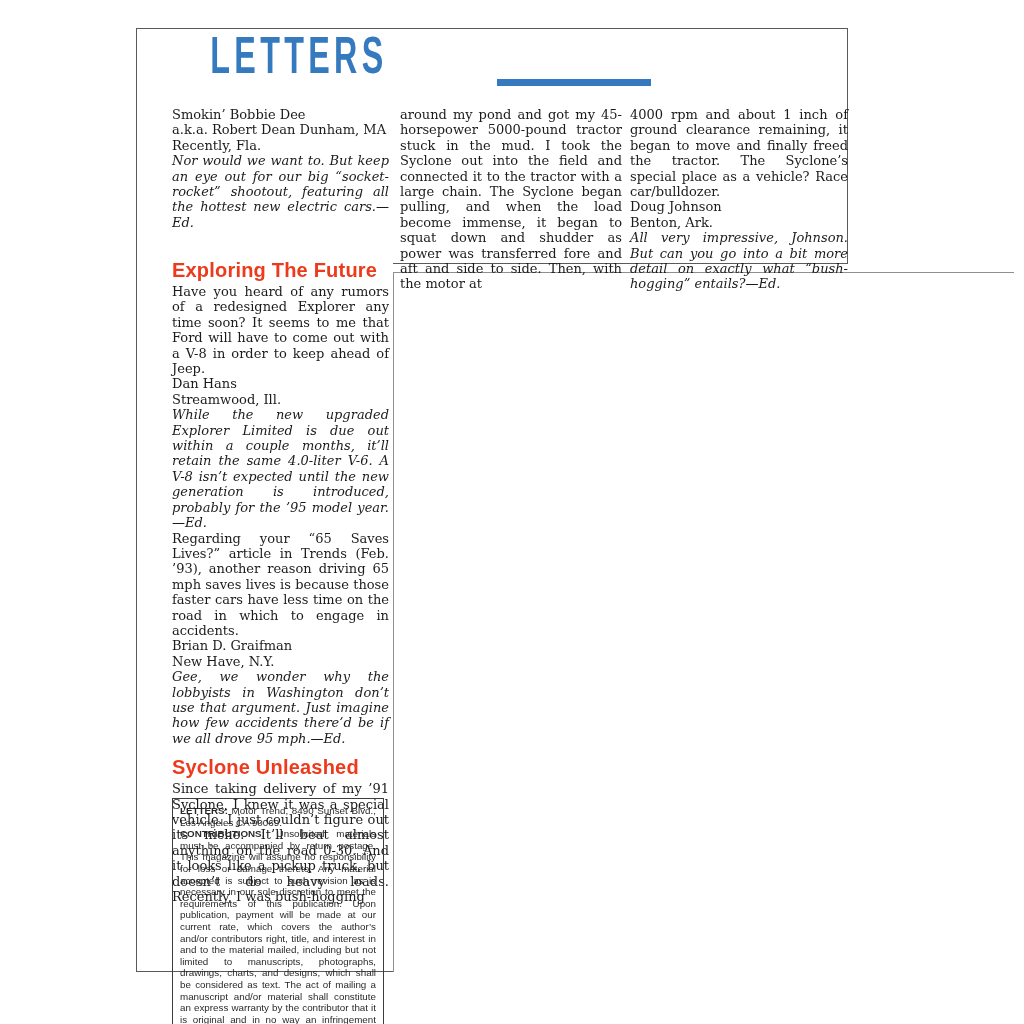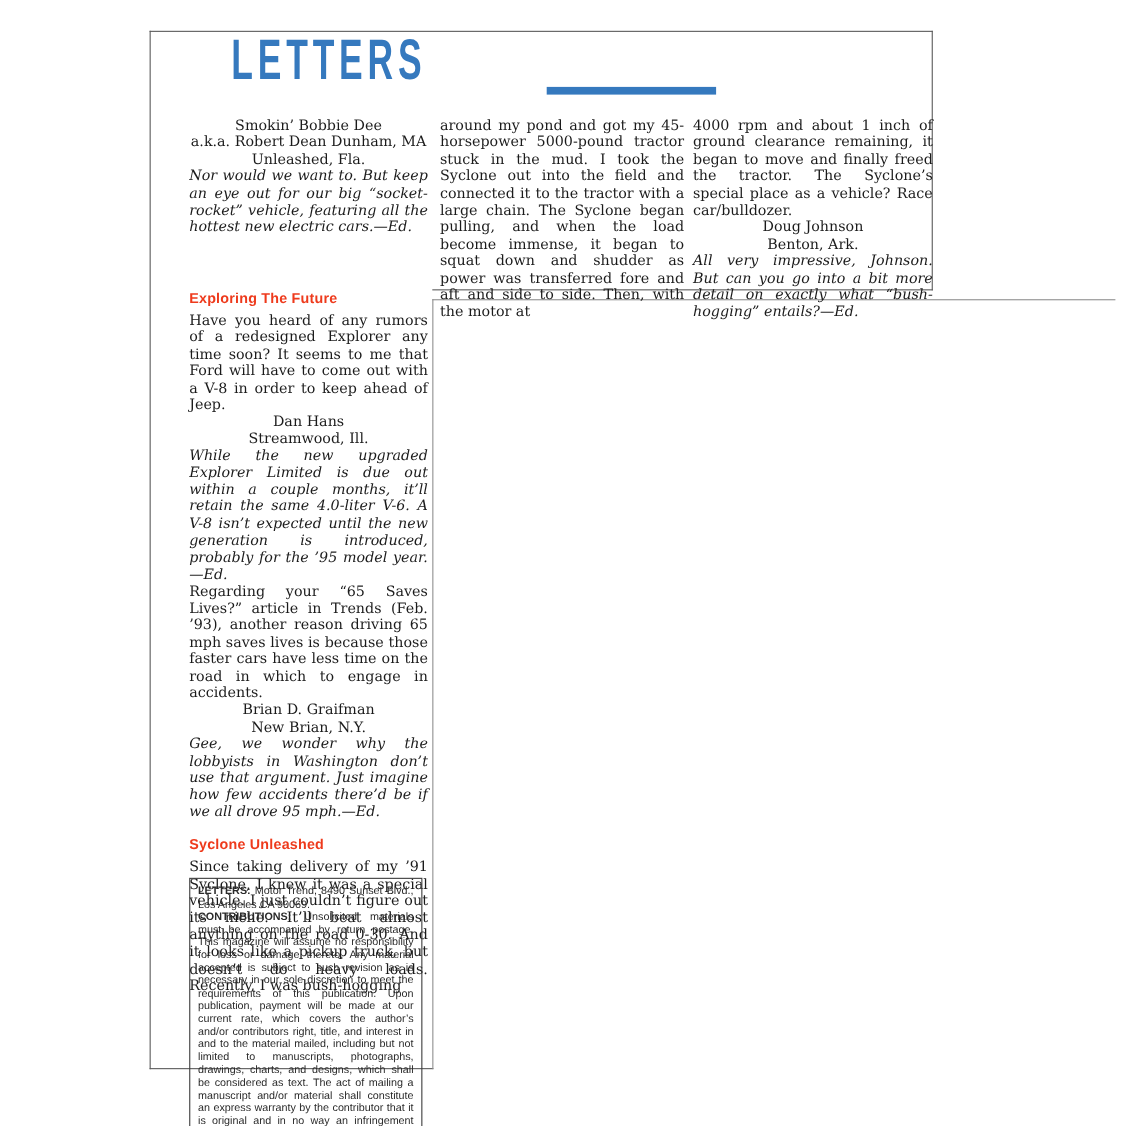--- a/index.html
+++ b/index.html
@@ -15,24 +15,24 @@
   .masthead-text{
     display:inline-block;font-family:"Liberation Sans",sans-serif;font-weight:bold;
     font-size:52px;line-height:44px;letter-spacing:7px;color:#3579be;
     transform:scale(0.62,1);transform-origin:center;
   }
   .masthead-bar{width:154px;height:7px;background:#3579be;margin:2px auto 0 auto;}
 
   
   .col{position:absolute;font-size:13px;line-height:15.4px;}
   .body-par{text-align:justify;margin:0;}
-  .sig-line{text-align:center;margin:0;}
+  .sig-line{text-align:left;margin:0;}
   .reply{font-style:italic;text-align:justify;margin:0;}
   .letter-heading{
-    font-family:"Liberation Sans",sans-serif;font-weight:bold;font-size:13px;
+    font-family:"Liberation Sans",sans-serif;font-weight:bold;font-size:20px;
     line-height:21px;color:#ee3a1c;margin:11px 0 3px 0;letter-spacing:0.2px;
   }
   .letter-section:first-child .letter-heading{margin-top:0;}
 
   
   .ad-box{
     position:absolute;left:393px;top:272px;width:620px;height:699px;
     border-top:1px solid #8f8f8f;border-left:1px solid #8f8f8f;background:transparent;
   }
 
@@ -58,22 +58,22 @@
 <div class="ad-box"></div>
 
 <div class="masthead">
   <span class="masthead-text">LETTERS</span>
   <div class="masthead-bar"></div>
 </div>
 
 <div class="col" style="left:172px;top:107px;width:217px;">
   <div class="sig-line">Smokin’ Bobbie Dee</div>
   <div class="sig-line">a.k.a. Robert Dean Dunham, MA</div>
-  <div class="sig-line">Unleashed, Fla.</div>
-  <p class="reply">Nor would we want to. But keep an eye out for our big “socket-rocket” vehicle, featuring all the hottest new electric cars.—Ed.</p>
+  <div class="sig-line">Recently, Fla.</div>
+  <p class="reply">Nor would we want to. But keep an eye out for our big “socket-rocket” shootout, featuring all the hottest new electric cars.—Ed.</p>
 </div>
 
 <div class="col" style="left:400px;top:107px;width:222px;">
   <p class="body-par">around my pond and got my 45-horsepower 5000-pound tractor stuck in the mud. I took the Syclone out into the field and connected it to the tractor with a large chain. The Syclone began pulling, and when the load become immense, it began to squat down and shudder as power was transferred fore and aft and side to side. Then, with the motor at</p>
 </div>
 
 <div class="col" style="left:630px;top:107px;width:218px;">
   <p class="body-par">4000 rpm and about 1 inch of ground clearance remaining, it began to move and finally freed the tractor. The Syclone’s special place as a vehicle? Race car/bulldozer.</p>
   <div class="sig-line">Doug Johnson</div>
   <div class="sig-line">Benton, Ark.</div>
@@ -86,21 +86,21 @@
     <div class="letter-heading">Exploring The Future</div>
     <p class="body-par">Have you heard of any rumors of a redesigned Explorer any time soon? It seems to me that Ford will have to come out with a V-8 in order to keep ahead of Jeep.</p>
     <div class="sig-line">Dan Hans</div>
     <div class="sig-line">Streamwood, Ill.</div>
     <p class="reply">While the new upgraded Explorer Limited is due out within a couple months, it’ll retain the same 4.0-liter V-6. A V-8 isn’t expected until the new generation is introduced, probably for the ’95 model year.—Ed.</p>
   </div>
 
   <div class="letter-section">
     <p class="body-par">Regarding your “65 Saves Lives?” article in Trends (Feb. ’93), another reason driving 65 mph saves lives is because those faster cars have less time on the road in which to engage in accidents.</p>
     <div class="sig-line">Brian D. Graifman</div>
-    <div class="sig-line">New Brian, N.Y.</div>
+    <div class="sig-line">New Have, N.Y.</div>
     <p class="reply">Gee, we wonder why the lobbyists in Washington don’t use that argument. Just imagine how few accidents there’d be if we all drove 95 mph.—Ed.</p>
   </div>
 
   <div class="letter-section">
     <div class="letter-heading">Syclone Unleashed</div>
     <p class="body-par">Since taking delivery of my ’91 Syclone, I knew it was a special vehicle. I just couldn’t figure out its niche. It’ll beat almost anything on the road 0-30. And it looks like a pickup truck, but doesn’t do heavy loads. Recently, I was bush-hogging</p>
   </div>
 
 </div>
 

